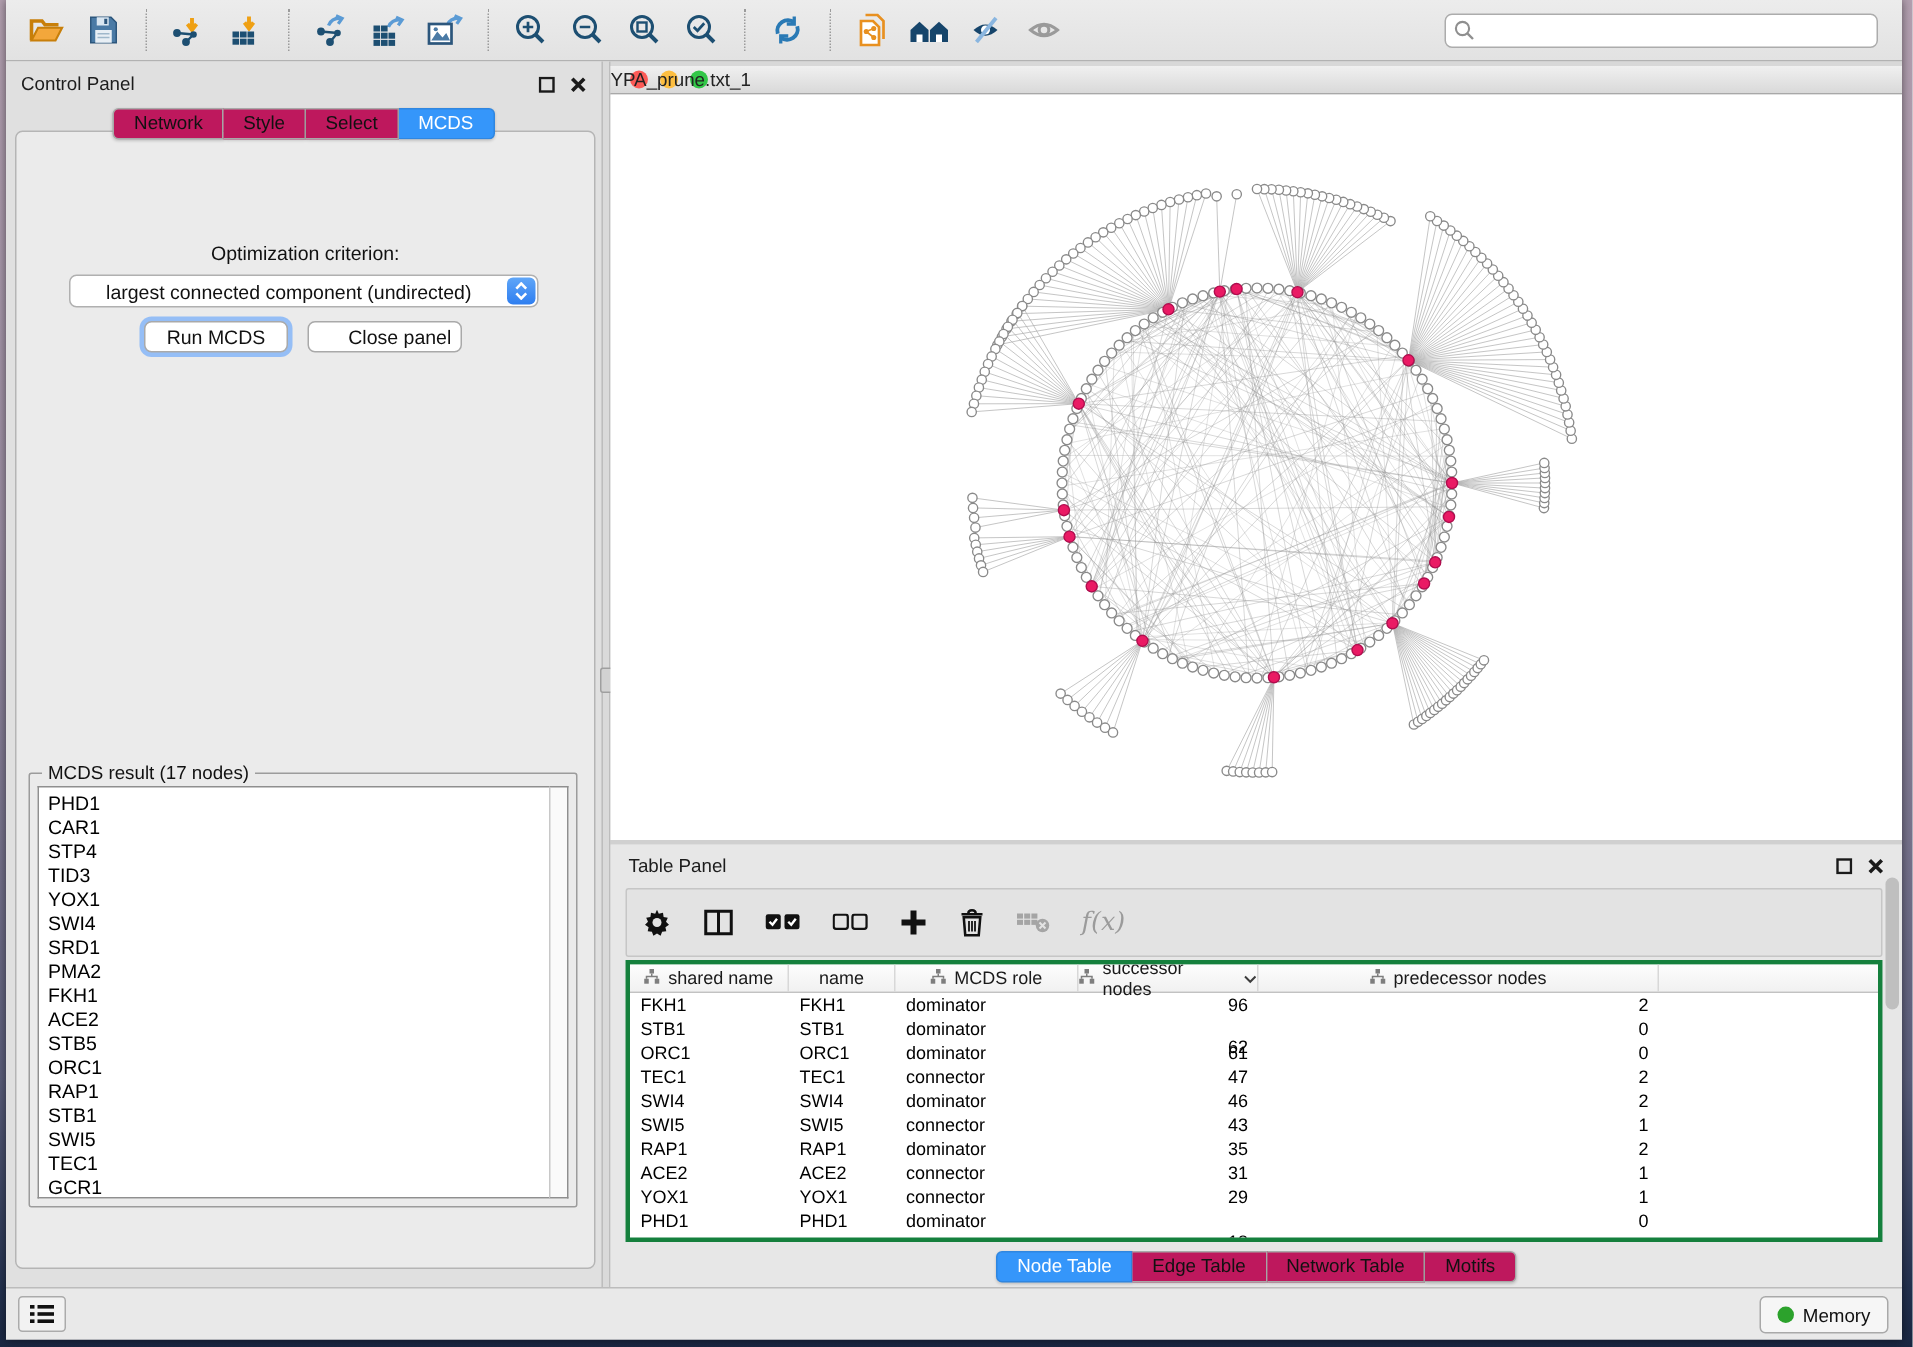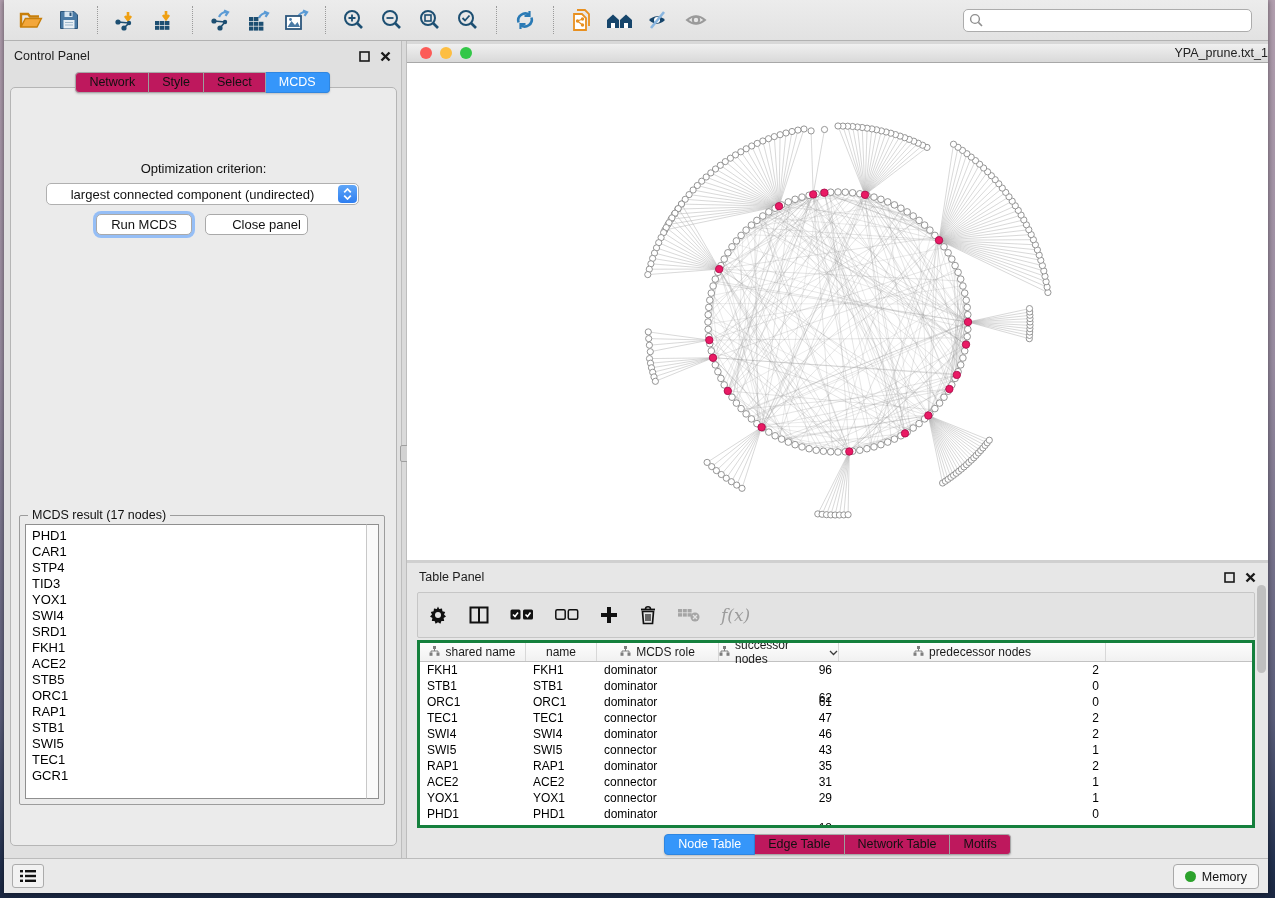--- a/index.html
+++ b/index.html
@@ -52,21 +52,21 @@
 
   
   .v-split { position:absolute; left:397px; top:0; width:6px; height:100%; background:#dadada; border-left:1px solid #bdbdbd; border-right:1px solid #bdbdbd; }
   .v-split .handle { position:absolute; left:-2px; top:404px; width:9px; height:17px; background:#d2d2d2; border:1px solid #9f9f9f; border-radius:2px; }
 
   
   .right-side { position:absolute; left:403px; top:0; right:0; height:100%; }
   .net-titlebar { position:absolute; left:0; top:3px; width:100%; height:19px; background:linear-gradient(#f0f0f0,#d9d9d9); border-bottom:1px solid #a8a8a8; display:flex; align-items:center; }
   .traffic { display:flex; gap:8px; margin-left:13px; }
   .traffic span { width:12px; height:12px; border-radius:50%; display:block; }
-  .net-title { position:absolute; left:0; width:100%; text-align:right; font-size:12.5px; color:#222; }
+  .net-title { position:absolute; left:0; width:100%; text-align:left; font-size:12.5px; color:#222; }
   .net-canvas { position:absolute; left:0; top:22px; width:100%; height:497px; background:#fff; }
   .h-split { position:absolute; left:0; top:519px; width:100%; height:3px; background:#d0d0d0; }
 
   
   .table-panel { position:absolute; left:0; top:522px; width:100%; bottom:0; background:#e7e7e7; }
   .tp-header { position:absolute; top:2px; left:0; width:100%; height:24px; display:flex; align-items:center; padding:0 12px; }
   .tp-toolbar { position:absolute; left:10px; right:13px; top:29px; height:46px; background:#e3e3e3; border:1px solid #c6c6c6; border-radius:2px; display:flex; align-items:center; padding:0 10px; gap:21px; }
   .fx-label { font-family:"DejaVu Serif","Liberation Serif",serif; font-style:italic; font-size:17px; color:#9b9b9b; }
   .tbl { position:absolute; left:10px; right:13px; top:77px; height:188px; background:#fff; border:3px solid #15803d; overflow:hidden; }
   .tbl-head { display:flex; height:19px; background:linear-gradient(#fdfdfd,#f1f1f1); border-bottom:1px solid #c2c2c2; }
@@ -275,20 +275,21 @@
         <div class="fieldset">
           <legend>MCDS result (17 nodes)</legend>
           <div class="result-list" id="result-list">
               <div class="result-item">PHD1</div>
               <div class="result-item">CAR1</div>
               <div class="result-item">STP4</div>
               <div class="result-item">TID3</div>
               <div class="result-item">YOX1</div>
               <div class="result-item">SWI4</div>
               <div class="result-item">SRD1</div>
+              <div class="result-item">PMA2</div>
               <div class="result-item">FKH1</div>
               <div class="result-item">ACE2</div>
               <div class="result-item">STB5</div>
               <div class="result-item">ORC1</div>
               <div class="result-item">RAP1</div>
               <div class="result-item">STB1</div>
               <div class="result-item">SWI5</div>
               <div class="result-item">TEC1</div>
               <div class="result-item">GCR1</div>
             </div>

